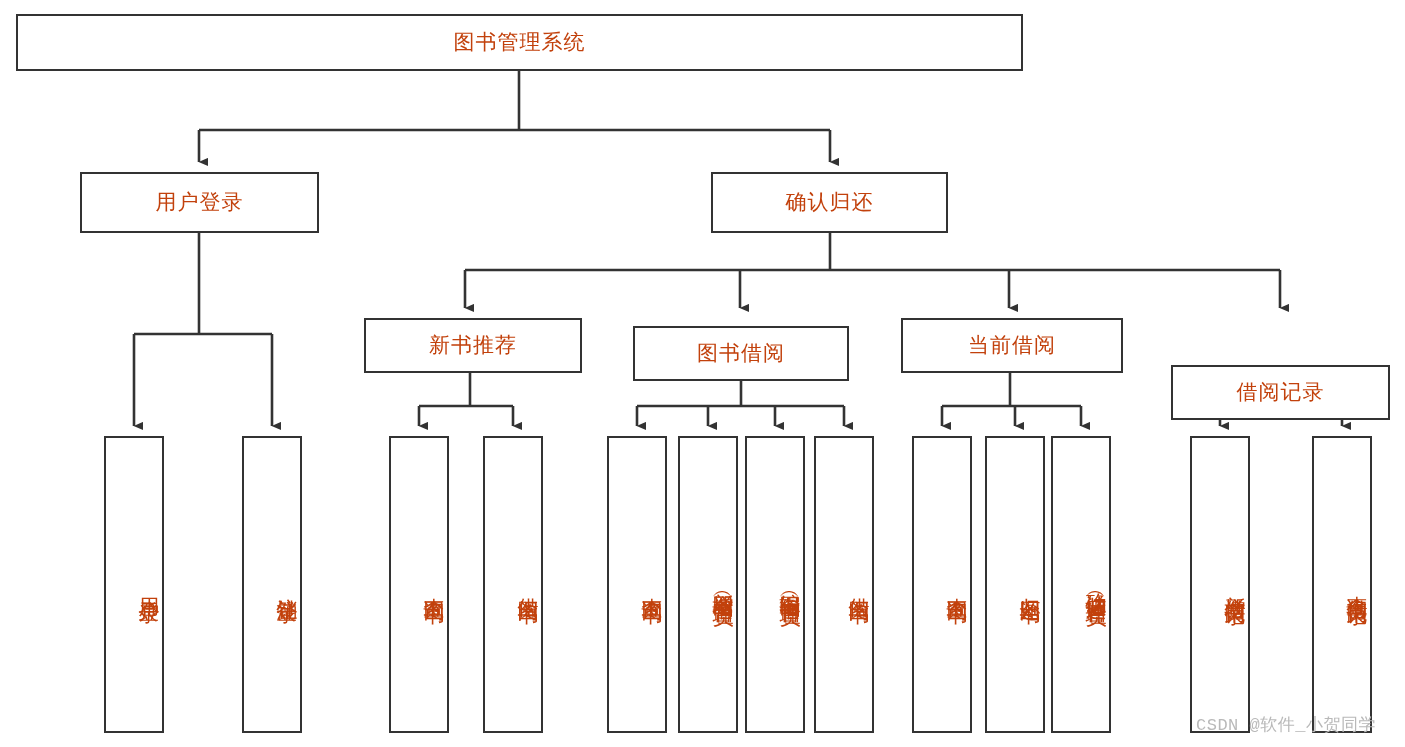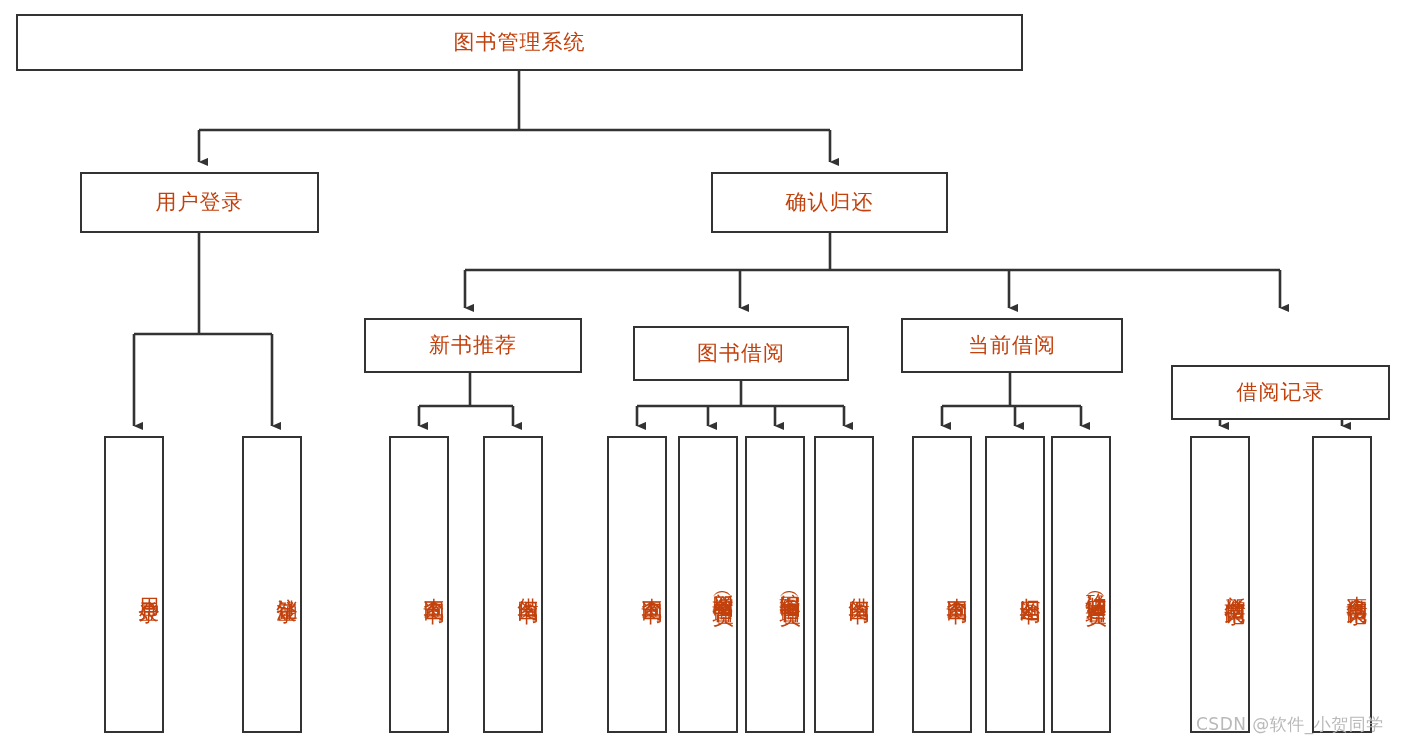--- a/index.html
+++ b/index.html
@@ -177,15 +177,15 @@
   <div class="node node-v" style="left:1051px; top:436px; width:60px; height:297px;">
     <span>确认归还（管理员）</span>
   </div>
   <div class="node node-v" style="left:1190px; top:436px; width:60px; height:297px;">
     <span>新增借阅记录</span>
   </div>
   <div class="node node-v" style="left:1312px; top:436px; width:60px; height:297px;">
     <span>查询借阅记录</span>
   </div>
 
-  <div class="watermark" style="left:1196px; top:713px;">CSDN @软件_小贺同学</div>
+  <div class="watermark" style="left:1196px; top:713px;font-family:Liberation Mono, monospace;">CSDN @软件_小贺同学</div>
 
 </div>
 
 </body></html>

